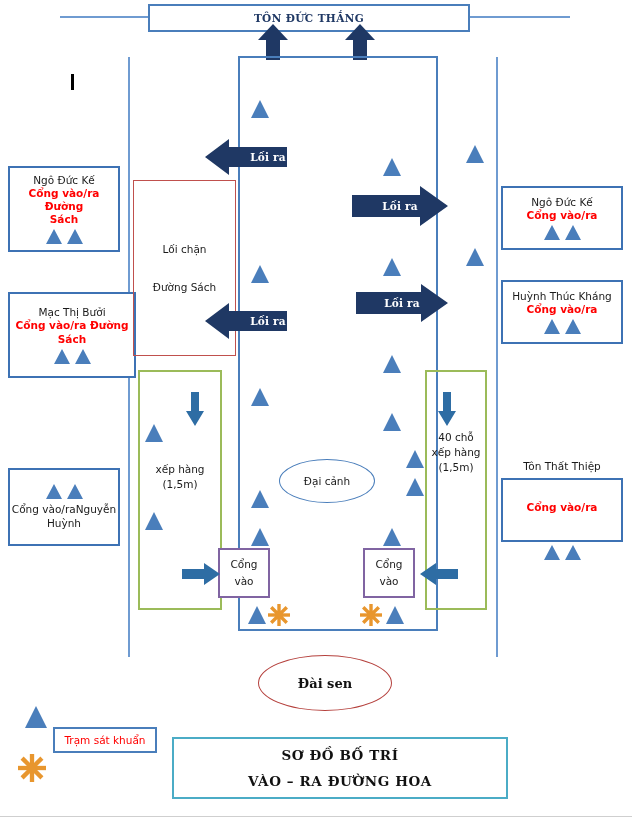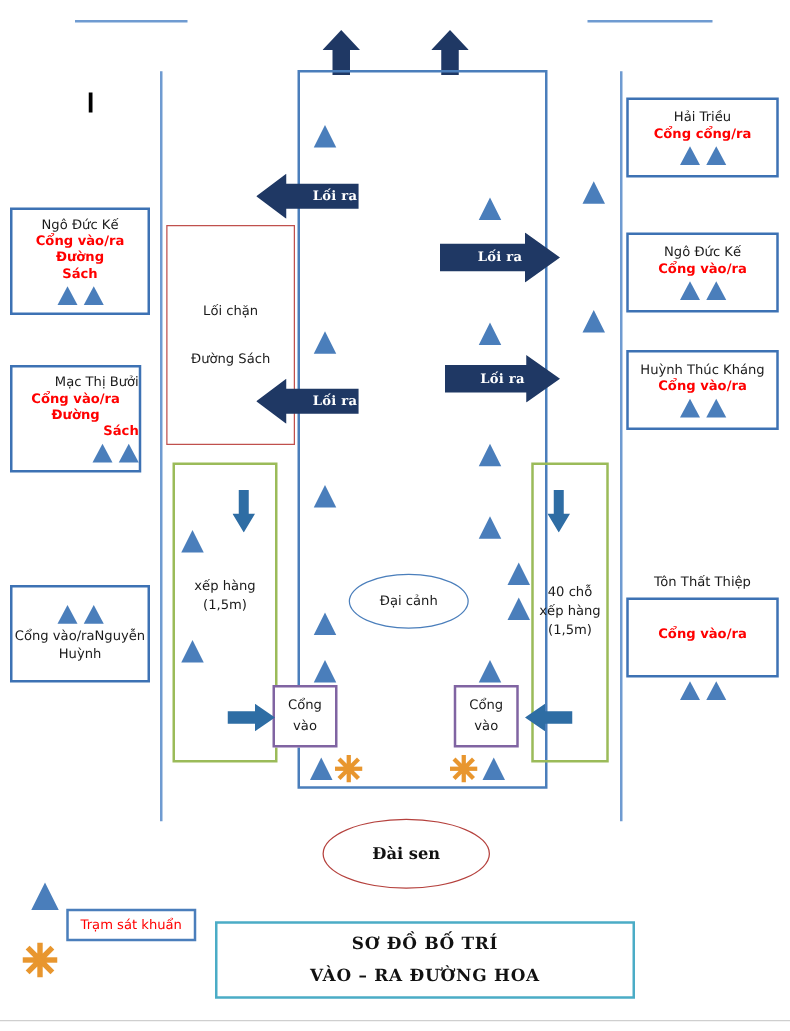--- a/index.html
+++ b/index.html
@@ -100,20 +100,23 @@
   #tickmark{background:#000;width:3px;height:16px;}
 </style>
 </head>
 <body>
 
 <div id="stage">
 
   <div class="abs hline" style="left:60px;top:16px;width:90px;"></div>
   <div class="abs hline" style="left:470px;top:16px;width:100px;"></div>
 
+  <div id="topbanner" class="abs" style="left:148px;top:4px;width:322px;height:28px;">
+    <span>TÔN ĐỨC THẮNG</span>
+  </div>
 
   <div id="tickmark" class="abs" style="left:71px;top:74px;"></div>
 
   <div class="abs vline" style="left:128px;top:57px;height:600px;"></div>
   <div class="abs vline" style="left:496px;top:57px;height:600px;"></div>
 
   <div class="abs uparrow" style="left:258px;top:24px;">
     <svg width="30" height="36" viewBox="0 0 30 36">
       <polygon points="15,0 30,16 22,16 22,36 8,36 8,16 0,16" fill="#1f3864"></polygon>
     </svg>
@@ -129,47 +132,39 @@
   <div class="sbox abs" style="left:8px;top:166px;width:112px;height:86px;">
     <div class="street">Ngô Đức Kế</div>
     <div class="gate">Cổng vào/ra  Đường</div>
     <div class="gate">Sách</div>
     <div class="trow">
       <span class="tri"></span>
       <span class="tri"></span>
     </div>
   </div>
 
-  <div class="sbox abs" style="left:8px;top:292px;width:105px;height:86px;align-items:flex-end;">
+  <div class="sbox abs" style="left:8px;top:292px;width:128px;height:86px;">
     <div class="street">Mạc Thị Bưởi</div>
     <div class="gate">Cổng vào/ra  Đường</div>
     <div class="gate">Sách</div>
     <div class="trow">
       <span class="tri"></span>
       <span class="tri"></span>
     </div>
   </div>
 
   <div class="sbox abs" style="left:8px;top:468px;width:112px;height:78px;">
     <div class="trow" style="margin:0 0 4px 0;">
       <span class="tri"></span>
       <span class="tri"></span>
     </div>
     <div class="gate blk">Cổng vào/raNguyễn</div>
     <div class="gate blk">Huỳnh</div>
   </div>
 
-  <div class="sbox abs" style="left:501px;top:78px;width:122px;height:64px;">
-    <div class="street">Hải Triều</div>
-    <div class="gate">Cổng cổng/ra</div>
-    <div class="trow">
-      <span class="tri"></span>
-      <span class="tri"></span>
-    </div>
-  </div>
 
   <div class="sbox abs" style="left:501px;top:186px;width:122px;height:64px;">
     <div class="street">Ngô Đức Kế</div>
     <div class="gate">Cổng vào/ra</div>
     <div class="trow">
       <span class="tri"></span>
       <span class="tri"></span>
     </div>
   </div>
 
@@ -205,21 +200,21 @@
   <span class="tri lg abs" style="left:145px;top:424px;"></span>
   <span class="tri lg abs" style="left:145px;top:512px;"></span>
 
   <div class="abs flowarrow" style="left:186px;top:392px;">
     <svg width="18" height="34" viewBox="0 0 18 34">
       <polygon points="9,34 18,19 13,19 13,0 5,0 5,19 0,19" fill="#2e6da4"></polygon>
     </svg>
   </div>
 
   <div class="greenbox abs" style="left:425px;top:370px;width:62px;height:240px;"></div>
-  <div class="qlabel abs" style="left:421px;top:467px;width:70px;">
+  <div class="qlabel abs" style="left:421px;top:430px;width:70px;">
     <div>40 chỗ</div>
     <div>xếp hàng</div>
     <div>(1,5m)</div>
   </div>
   <div class="abs flowarrow" style="left:438px;top:392px;">
     <svg width="18" height="34" viewBox="0 0 18 34">
       <polygon points="9,34 18,19 13,19 13,0 5,0 5,19 0,19" fill="#2e6da4"></polygon>
     </svg>
   </div>
 

